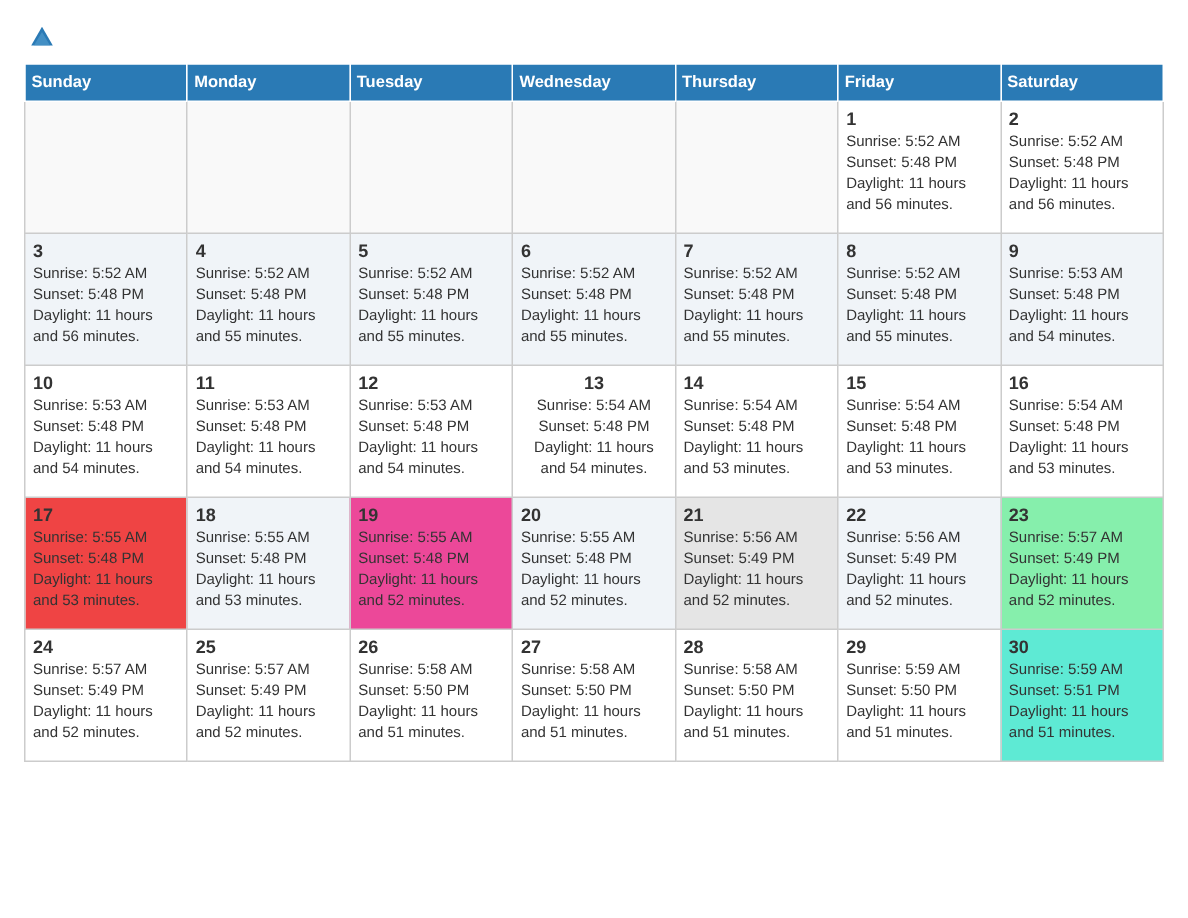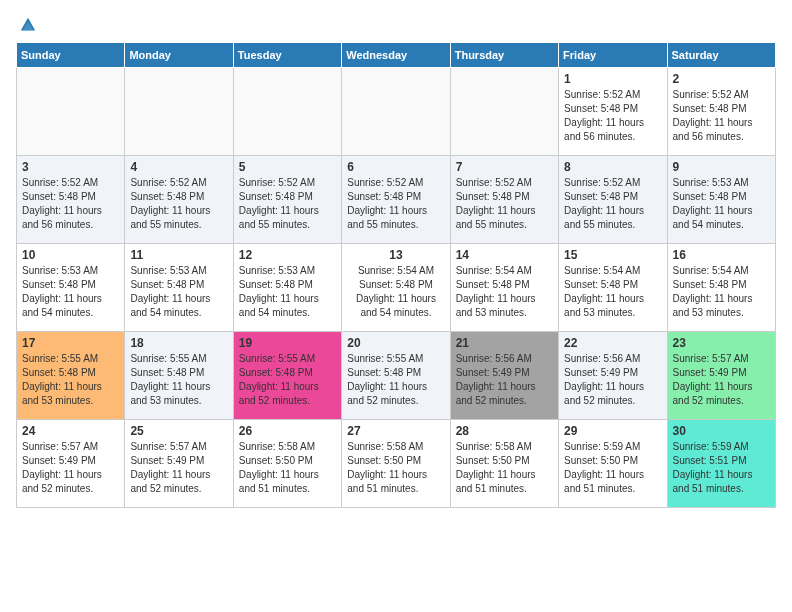--- a/index.html
+++ b/index.html
@@ -237,21 +237,21 @@
         </td>
         <td style="background: rgb(255, 255, 255);">
           <span class="day-num">16</span>
           <div class="day-info">Sunrise: 5:54 AM
 Sunset: 5:48 PM
 Daylight: 11 hours
 and 53 minutes.</div>
         </td>
       </tr>
       <tr>
-        <td style="background: #fdba74;">
+        <td style="background: #ef4444;">
           <span class="day-num">17</span>
           <div class="day-info">Sunrise: 5:55 AM
 Sunset: 5:48 PM
 Daylight: 11 hours
 and 53 minutes.</div>
         </td>
         <td style="background: rgb(240, 244, 248);">
           <span class="day-num">18</span>
           <div class="day-info">Sunrise: 5:55 AM
 Sunset: 5:48 PM
@@ -265,21 +265,21 @@
 Daylight: 11 hours
 and 52 minutes.</div>
         </td>
         <td style="background: rgb(240, 244, 248);">
           <span class="day-num">20</span>
           <div class="day-info">Sunrise: 5:55 AM
 Sunset: 5:48 PM
 Daylight: 11 hours
 and 52 minutes.</div>
         </td>
-        <td style="background: #a3a3a3; margin-left: 48px;">
+        <td style="background: #e5e5e5; margin-left: 48px;">
           <span class="day-num">21</span>
           <div class="day-info">Sunrise: 5:56 AM
 Sunset: 5:49 PM
 Daylight: 11 hours
 and 52 minutes.</div>
         </td>
         <td style="background: rgb(240, 244, 248);">
           <span class="day-num">22</span>
           <div class="day-info">Sunrise: 5:56 AM
 Sunset: 5:49 PM

